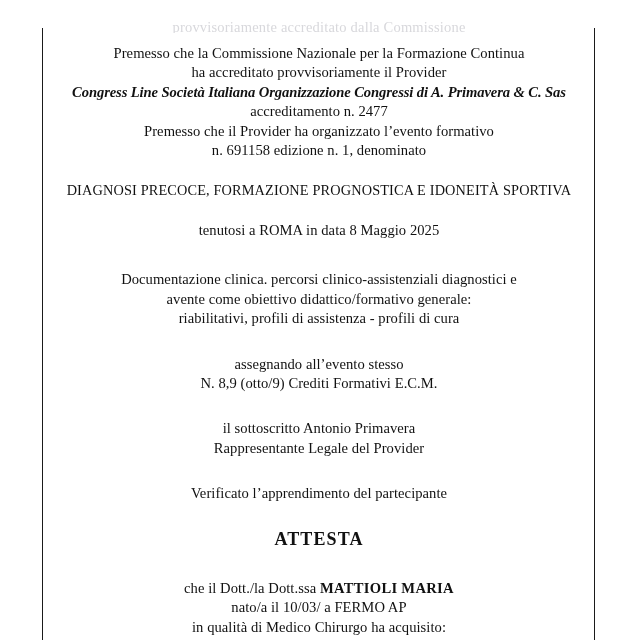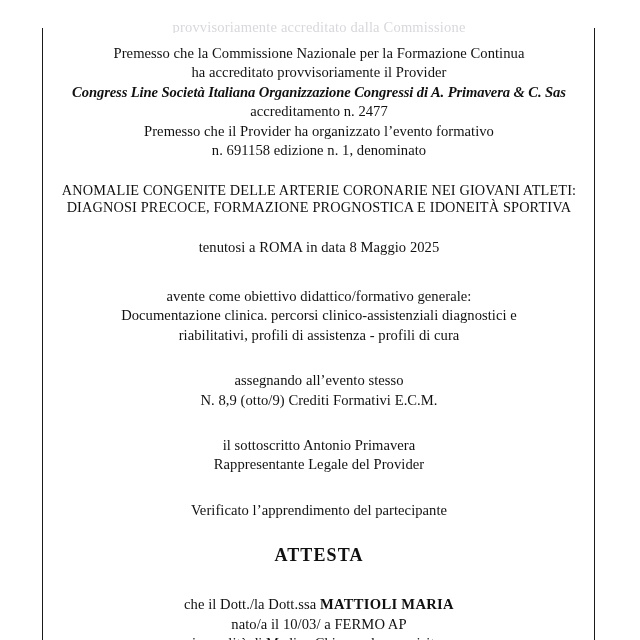--- a/index.html
+++ b/index.html
@@ -126,35 +126,34 @@
       <div class="line">ha accreditato  provvisoriamente il Provider</div>
       <div class="line bi">Congress Line Società Italiana Organizzazione Congressi di A. Primavera &amp; C. Sas</div>
       <div class="line">accreditamento n.  2477</div>
       <div class="line">Premesso che il Provider ha organizzato l’evento formativo</div>
       <div class="line">n. 691158 edizione n. 1, denominato</div>
     </div>
 
     <div class="sp-3"></div>
 
     <div class="block">
-      <div class="title-line">ANOMALIE CONGENITE DELLE ARTERIE CORONARIE NEI GIOVANI ATLETI:</div>
       <div class="title-line">DIAGNOSI PRECOCE, FORMAZIONE PROGNOSTICA E IDONEITÀ SPORTIVA</div>
     </div>
 
     <div class="sp-3"></div>
 
     <div class="block">
       <div class="line">tenutosi a ROMA in data 8 Maggio 2025</div>
     </div>
 
     <div class="sp-5"></div>
 
     <div class="block">
+      <div class="line">Documentazione clinica. percorsi clinico-assistenziali diagnostici e</div>
       <div class="line">avente come obiettivo didattico/formativo generale:</div>
-      <div class="line">Documentazione clinica. percorsi clinico-assistenziali diagnostici e</div>
       <div class="line">riabilitativi, profili di assistenza - profili di cura</div>
     </div>
 
     <div class="sp-4"></div>
 
     <div class="block">
       <div class="line">assegnando all’evento stesso</div>
       <div class="line">N.  8,9 (otto/9) Crediti Formativi E.C.M.</div>
     </div>
 

